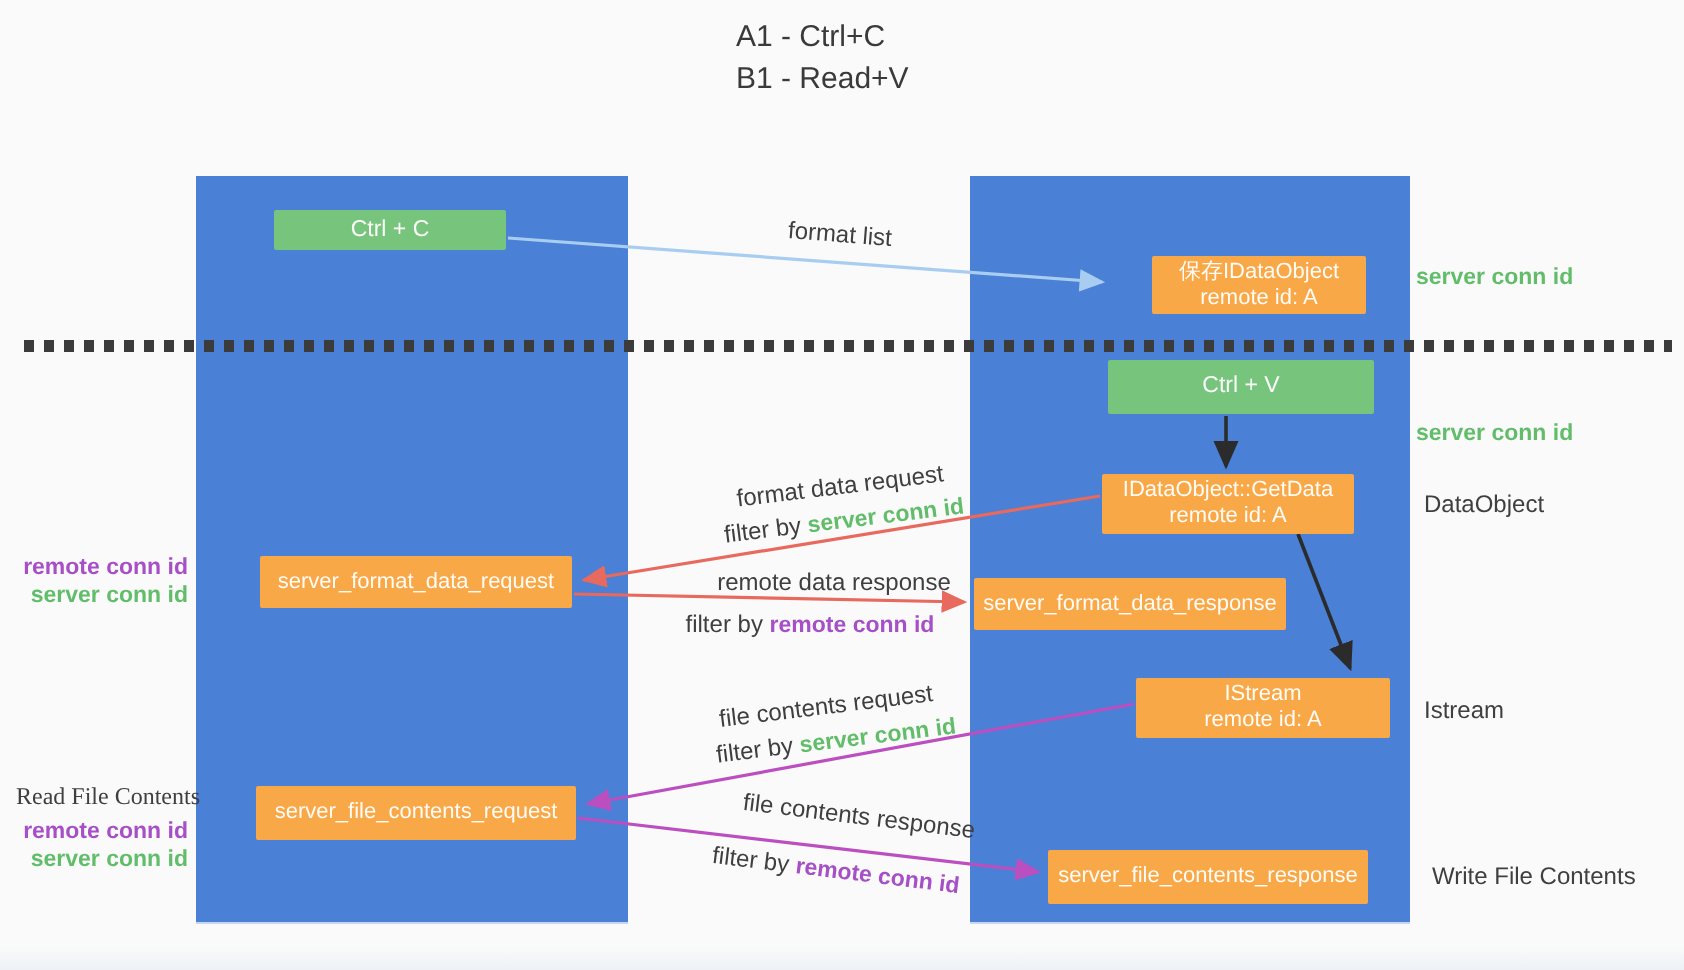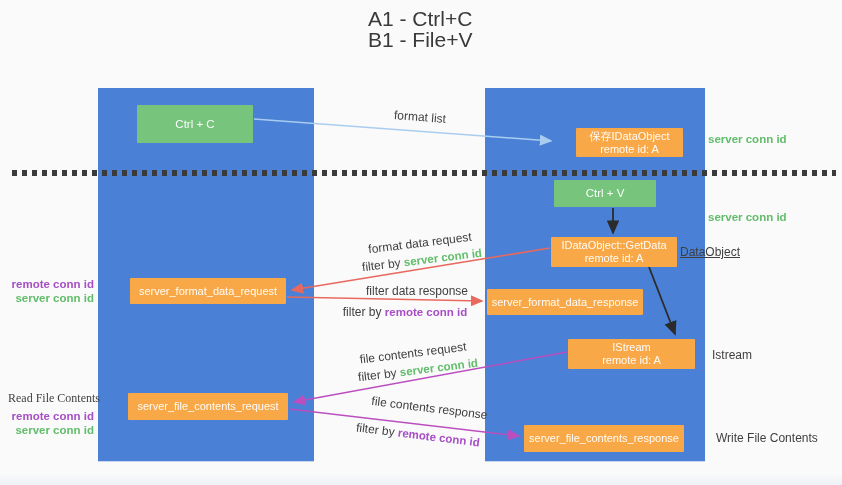--- a/index.html
+++ b/index.html
@@ -21,21 +21,21 @@
     position:relative;
     width:842px;height:485px;
     background:var(--bg);
     font-family:"Liberation Sans", sans-serif;
     color:var(--text-dark);
     overflow:hidden;
   }
   .abs{position:absolute;}
   .title{
     left:368px;top:8px;
-    font-size:21px;line-height:21px;
+    font-size:15px;line-height:21px;
     color:#3a3a3a;
   }
   .col-header{
     top:55px;text-align:center;
     font-size:12px;line-height:14px;color:#3f3f3f;
   }
   .col-rect{
     top:88px;height:373px;
     background:var(--column-blue);
     box-shadow:0 1px 0 #c9d6ee;
@@ -70,21 +70,21 @@
   .bottom-fade{
     left:0;top:473px;width:842px;height:12px;
     background:linear-gradient(#fafafa,#eef1f7);
   }
 </style>
 </head>
 <body>
 
 <div class="abs title">
   <div>A1 - Ctrl+C</div>
-  <div>B1 - File+V</div>
+  <div>B1 - Read+V</div>
 </div>
 
 <div class="abs col-header" style="left:98px;width:216px;">
 </div>
 <div class="abs col-header" style="left:485px;width:220px;">
 </div>
 
 <div class="abs col-rect" style="left:98px;width:216px;"></div>
 <div class="abs col-rect" style="left:485px;width:220px;"></div>
 
@@ -107,30 +107,30 @@
   </defs>
   <path class="st-blue" d="M254,119 L551,141" marker-end="url(#mk-blue)"></path>
   <path class="st-blk" d="M613,208 L613,233" marker-end="url(#mk-blk)"></path>
   <path class="st-blk" d="M649,267 L675,334" marker-end="url(#mk-blk)"></path>
   <path class="st-red" d="M550,248 L292,290" marker-end="url(#mk-red)"></path>
   <path class="st-red" d="M287,297 L482,301" marker-end="url(#mk-red)"></path>
   <path class="st-mag" d="M567,352 L294,402" marker-end="url(#mk-mag)"></path>
   <path class="st-mag" d="M289,409 L519,436" marker-end="url(#mk-mag)"></path>
 </svg>
 
-<div class="abs node green" style="left:137px;top:105px;width:116px;height:38px;">
+<div class="abs node green" style="left:137px;top:105px;width:116px;height:20px;">
   <span>Ctrl + C</span>
 </div>
 
 <div class="abs node orange" style="left:576px;top:128px;width:107px;height:29px;">
   <span>保存IDataObject</span>
   <span>remote id: A</span>
 </div>
 
-<div class="abs node green" style="left:554px;top:180px;width:102px;height:27px;">
+<div class="abs node green" style="left:554px;top:180px;width:133px;height:27px;">
   <span>Ctrl + V</span>
 </div>
 
 <div class="abs node orange" style="left:551px;top:237px;width:126px;height:30px;">
   <span>IDataObject::GetData</span>
   <span>remote id: A</span>
 </div>
 
 <div class="abs node orange" style="left:130px;top:278px;width:156px;height:26px;">
   <span>server_format_data_request</span>
@@ -153,38 +153,38 @@
   <span>server_file_contents_response</span>
 </div>
 
 <div class="abs lbl center" style="left:350px;top:110px;width:140px;transform:rotate(4.5deg);">format list</div>
 
 <div class="abs lbl center rot-up" style="left:355px;top:236px;width:130px;">format data request</div>
 <div class="abs lbl center rot-up" style="left:352px;top:253px;width:140px;">
   <span>filter by </span><span class="green-bold">server conn id</span>
 </div>
 
-<div class="abs lbl center" style="left:352px;top:284px;width:130px;">filter data response</div>
+<div class="abs lbl center" style="left:352px;top:284px;width:130px;">remote data response</div>
 <div class="abs lbl center" style="left:335px;top:305px;width:140px;">
   <span>filter by </span><span class="purple-bold">remote conn id</span>
 </div>
 
 <div class="abs lbl center rot-up" style="left:348px;top:346px;width:130px;">file contents request</div>
 <div class="abs lbl center rot-up" style="left:348px;top:363px;width:140px;">
   <span>filter by </span><span class="green-bold">server conn id</span>
 </div>
 
 <div class="abs lbl center rot-down" style="left:362px;top:401px;width:135px;">file contents response</div>
 <div class="abs lbl center rot-down" style="left:348px;top:428px;width:140px;">
   <span>filter by </span><span class="purple-bold">remote conn id</span>
 </div>
 
 <div class="abs green-bold" style="left:708px;top:133px;">server conn id</div>
 <div class="abs green-bold" style="left:708px;top:211px;">server conn id</div>
-<div class="abs lbl" style="left:680px;top:245px;text-decoration:underline;">DataObject</div>
+<div class="abs lbl" style="left:712px;top:245px;">DataObject</div>
 <div class="abs lbl" style="left:712px;top:348px;">Istream</div>
 <div class="abs lbl" style="left:716px;top:431px;">Write File Contents</div>
 
 <div class="abs pair" style="left:4px;top:277px;width:90px;">
   <div class="purple-bold">remote conn id</div>
   <div class="green-bold">server conn id</div>
 </div>
 <div class="abs lbl" style="left:8px;top:391px;font-family:Liberation Serif, serif;">Read File Contents</div>
 <div class="abs pair" style="left:4px;top:409px;width:90px;">
   <div class="purple-bold">remote conn id</div>

